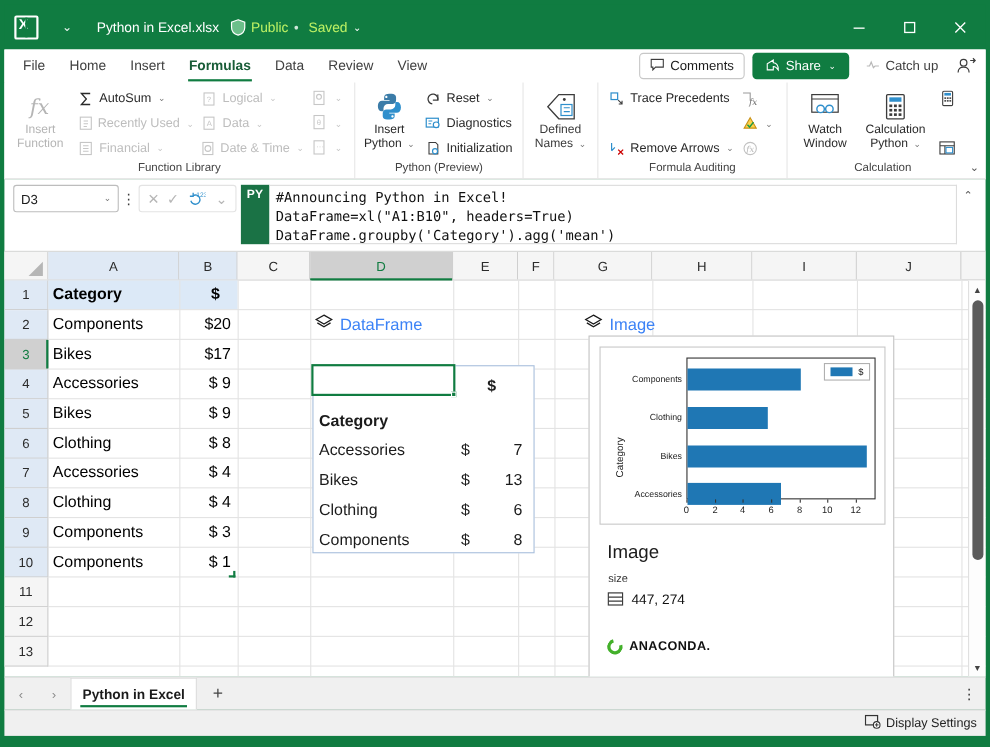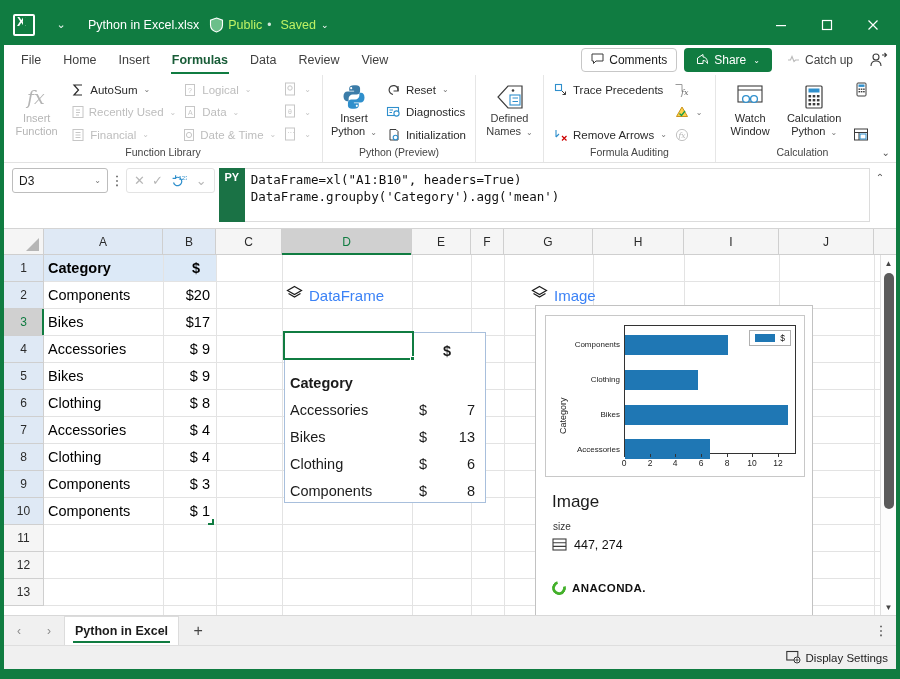--- a/index.html
+++ b/index.html
@@ -537,20 +537,21 @@
         <svg width="17" height="15" viewBox="0 0 17 15">
               <path d="M3.5 9.5 A4.2 4.2 0 1 0 5.5 4.8" fill="none" stroke="#2f8fcc" stroke-width="1.2"></path>
               <path d="M5.6 2.2 L5.6 5.4 L2.6 5.4" fill="none" stroke="#2f8fcc" stroke-width="1.2"></path>
               <text x="8.5" y="6.5" font-size="6" fill="#2f8fcc" font-family="Liberation Sans, sans-serif">123</text>
             </svg>
       </span>
       <span class="caret">⌄</span>
     </div>
     <div class="py-badge">PY</div>
     <div class="codebox">
+      <div>#Announcing Python in Excel!</div>
       <div>DataFrame=xl("A1:B10", headers=True)</div>
       <div>DataFrame.groupby('Category').agg('mean')</div>
     </div>
     <div class="fb-expand">⌃</div>
   </div>
 
   <div class="gridarea">
     <div class="colhdr">
       <div class="corner"></div>
       <div class="ch insel" style="width:119px">A</div>

